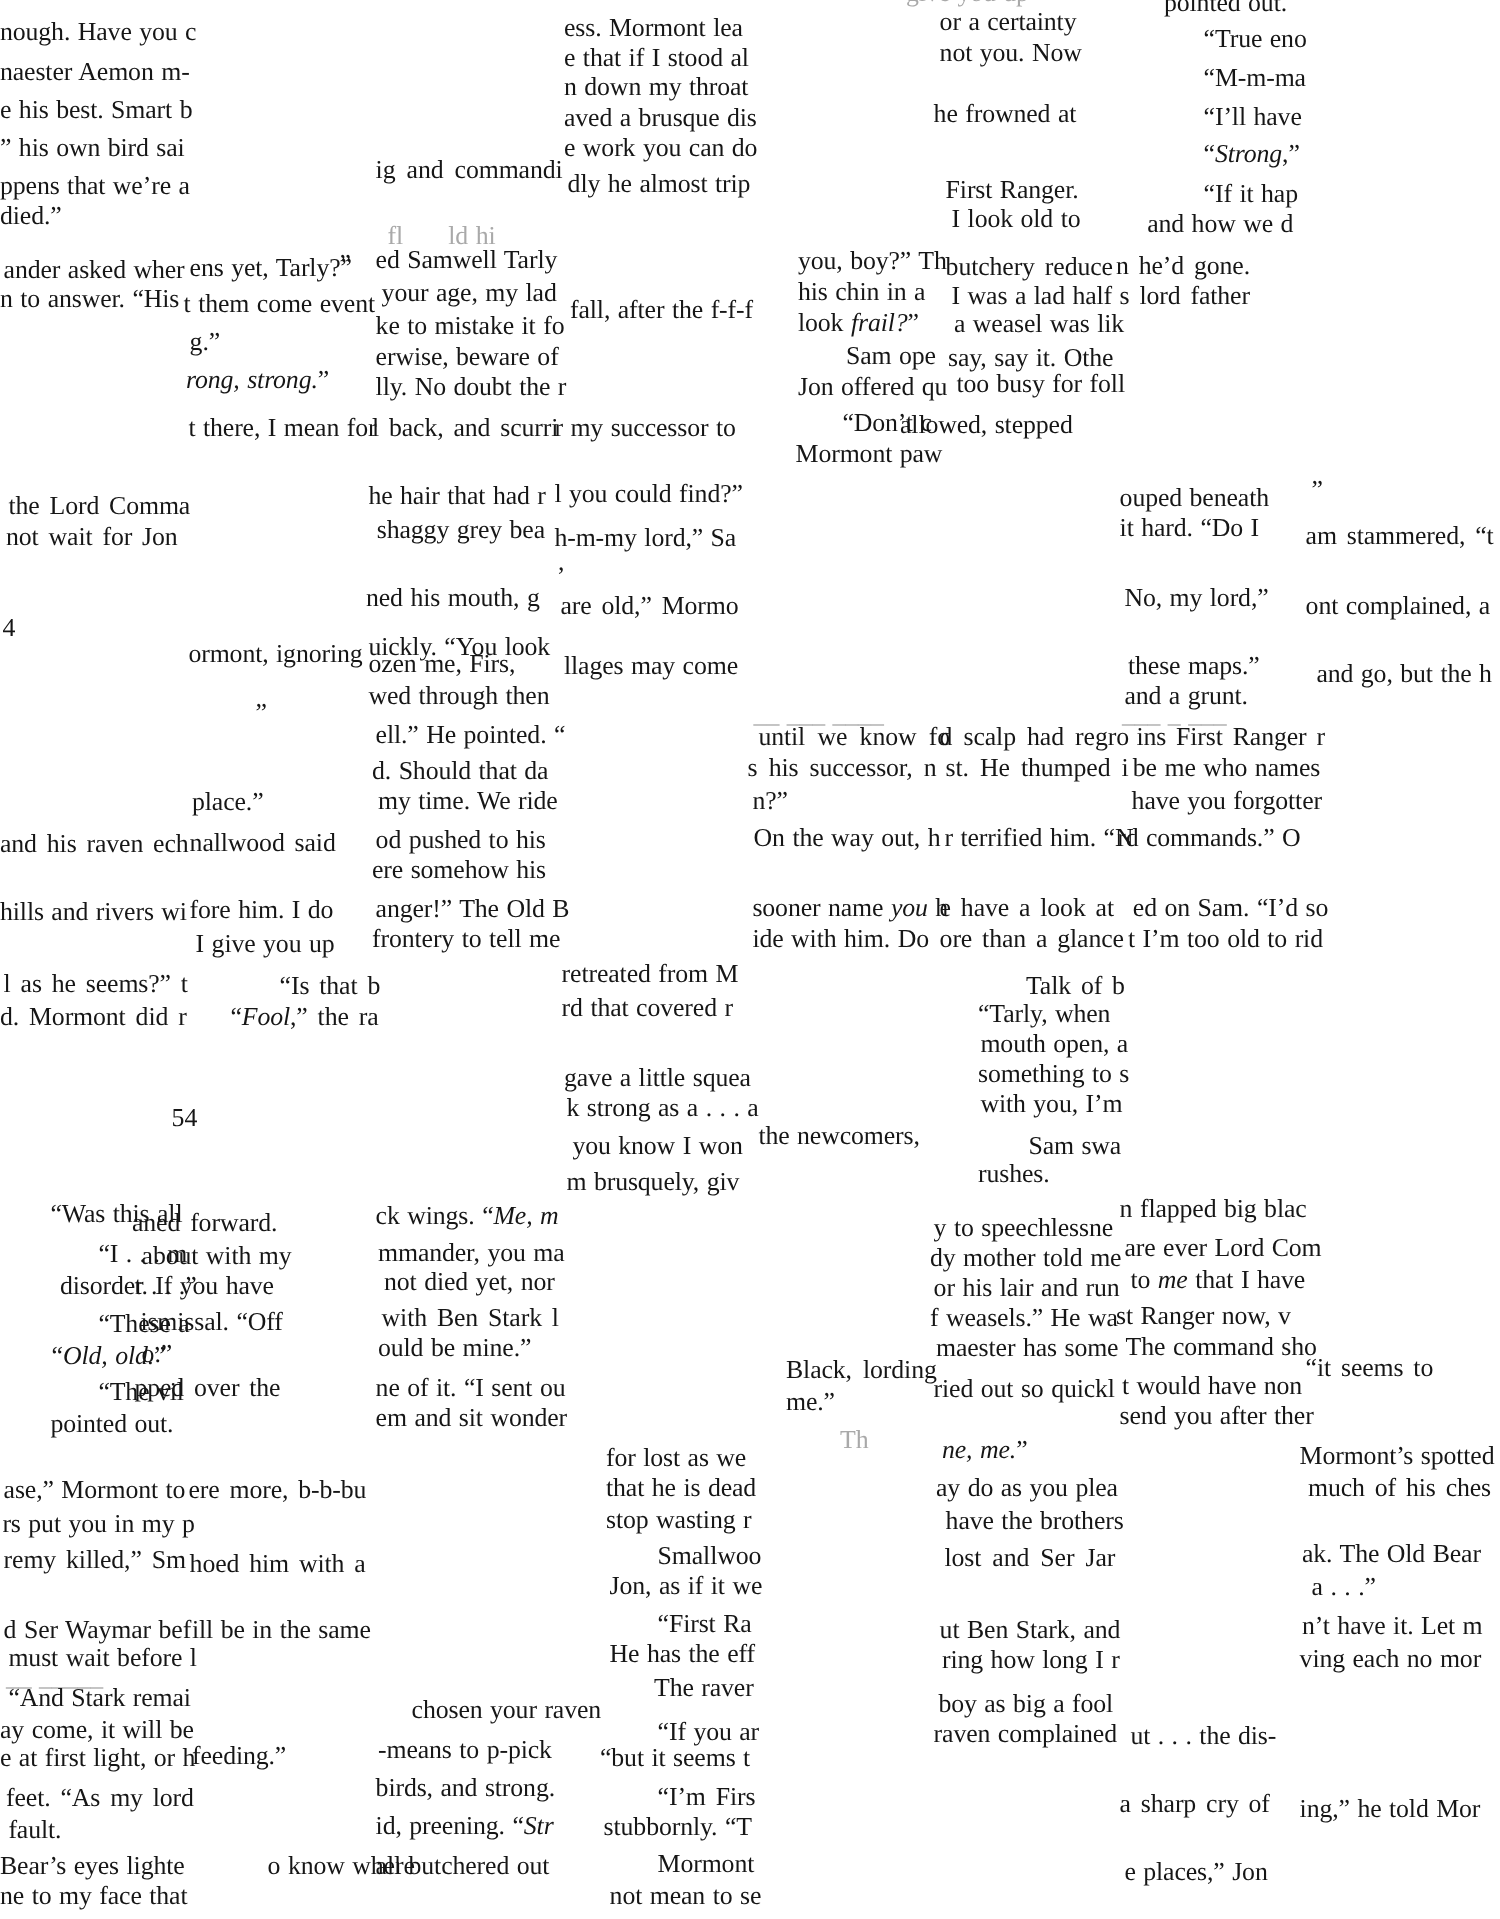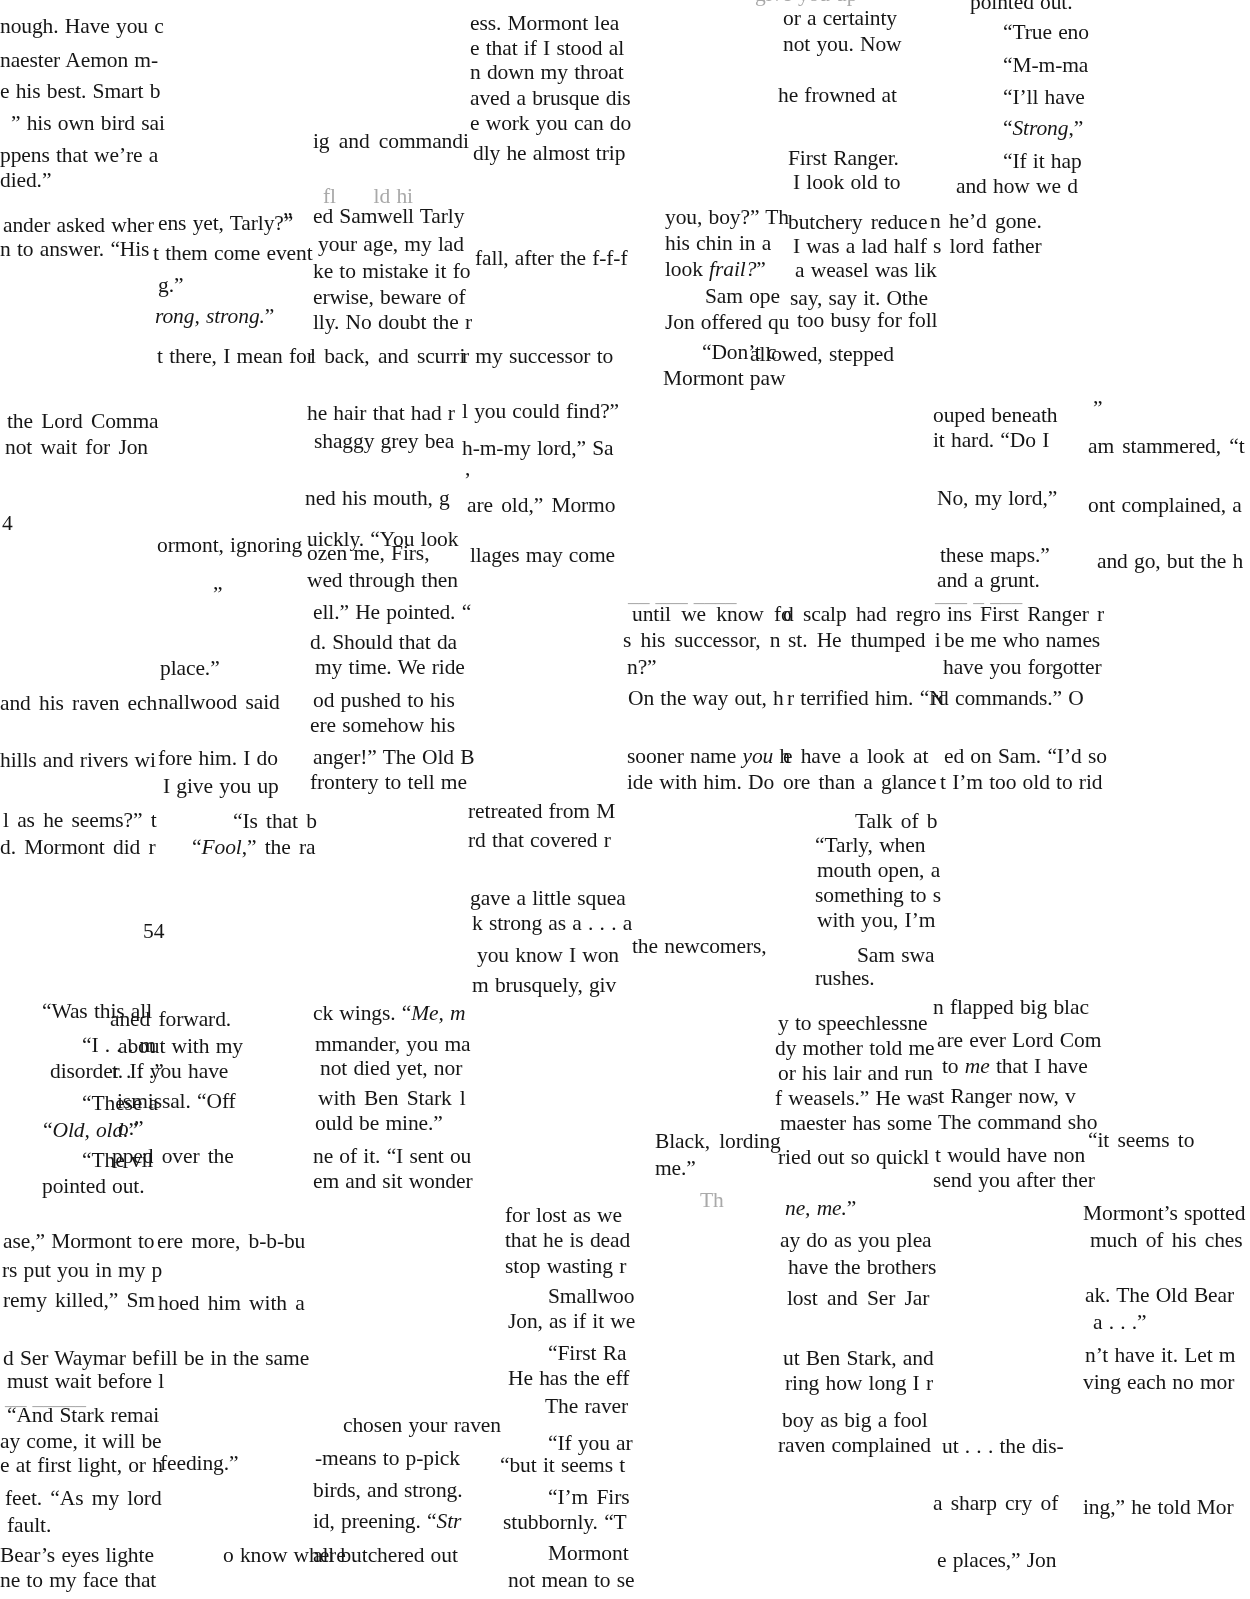--- a/index.html
+++ b/index.html
@@ -23,21 +23,21 @@
   .faded{color:#a9a9a9;}
 </style>
 </head>
 <body>
 
 <div class="page">
   <div id="frag-layer">
       <div class="frag" style="left: 0px; top: 16px;">nough. Have you c</div>
       <div class="frag" style="left: 0px; top: 50px;">naester Aemon m-</div>
       <div class="frag" style="left: 0px; top: 81px;">e his best. Smart b</div>
-      <div class="frag" style="left: 0px; top: 113px; margin-left: 11px;">” his own bird sai</div>
+      <div class="frag" style="left: 0px; top: 113px;">” his own bird sai</div>
       <div class="frag" style="left: 0px; top: 145px;">ppens that we’re a</div>
       <div class="frag" style="left: 0px; top: 170px;">died.”</div>
       <div class="frag" style="left: 3px; top: 215px;">ander asked wher</div>
       <div class="frag" style="left: 0px; top: 239px;">n to answer. “His</div>
       <div class="frag" style="left: 158px; top: 213px;">ens yet, Tarly?”</div>
       <div class="frag" style="left: 153px; top: 243px;">t them come event</div>
       <div class="frag" style="left: 158px; top: 275px;">g.”</div>
       <div class="frag" style="left: 155px; top: 306px;"><em>rong, strong.</em>”</div>
       <div class="frag" style="left: 283px; top: 210px;">”</div>
       <div class="frag" style="left: 470px; top: 13px;">ess. Mormont lea</div>

